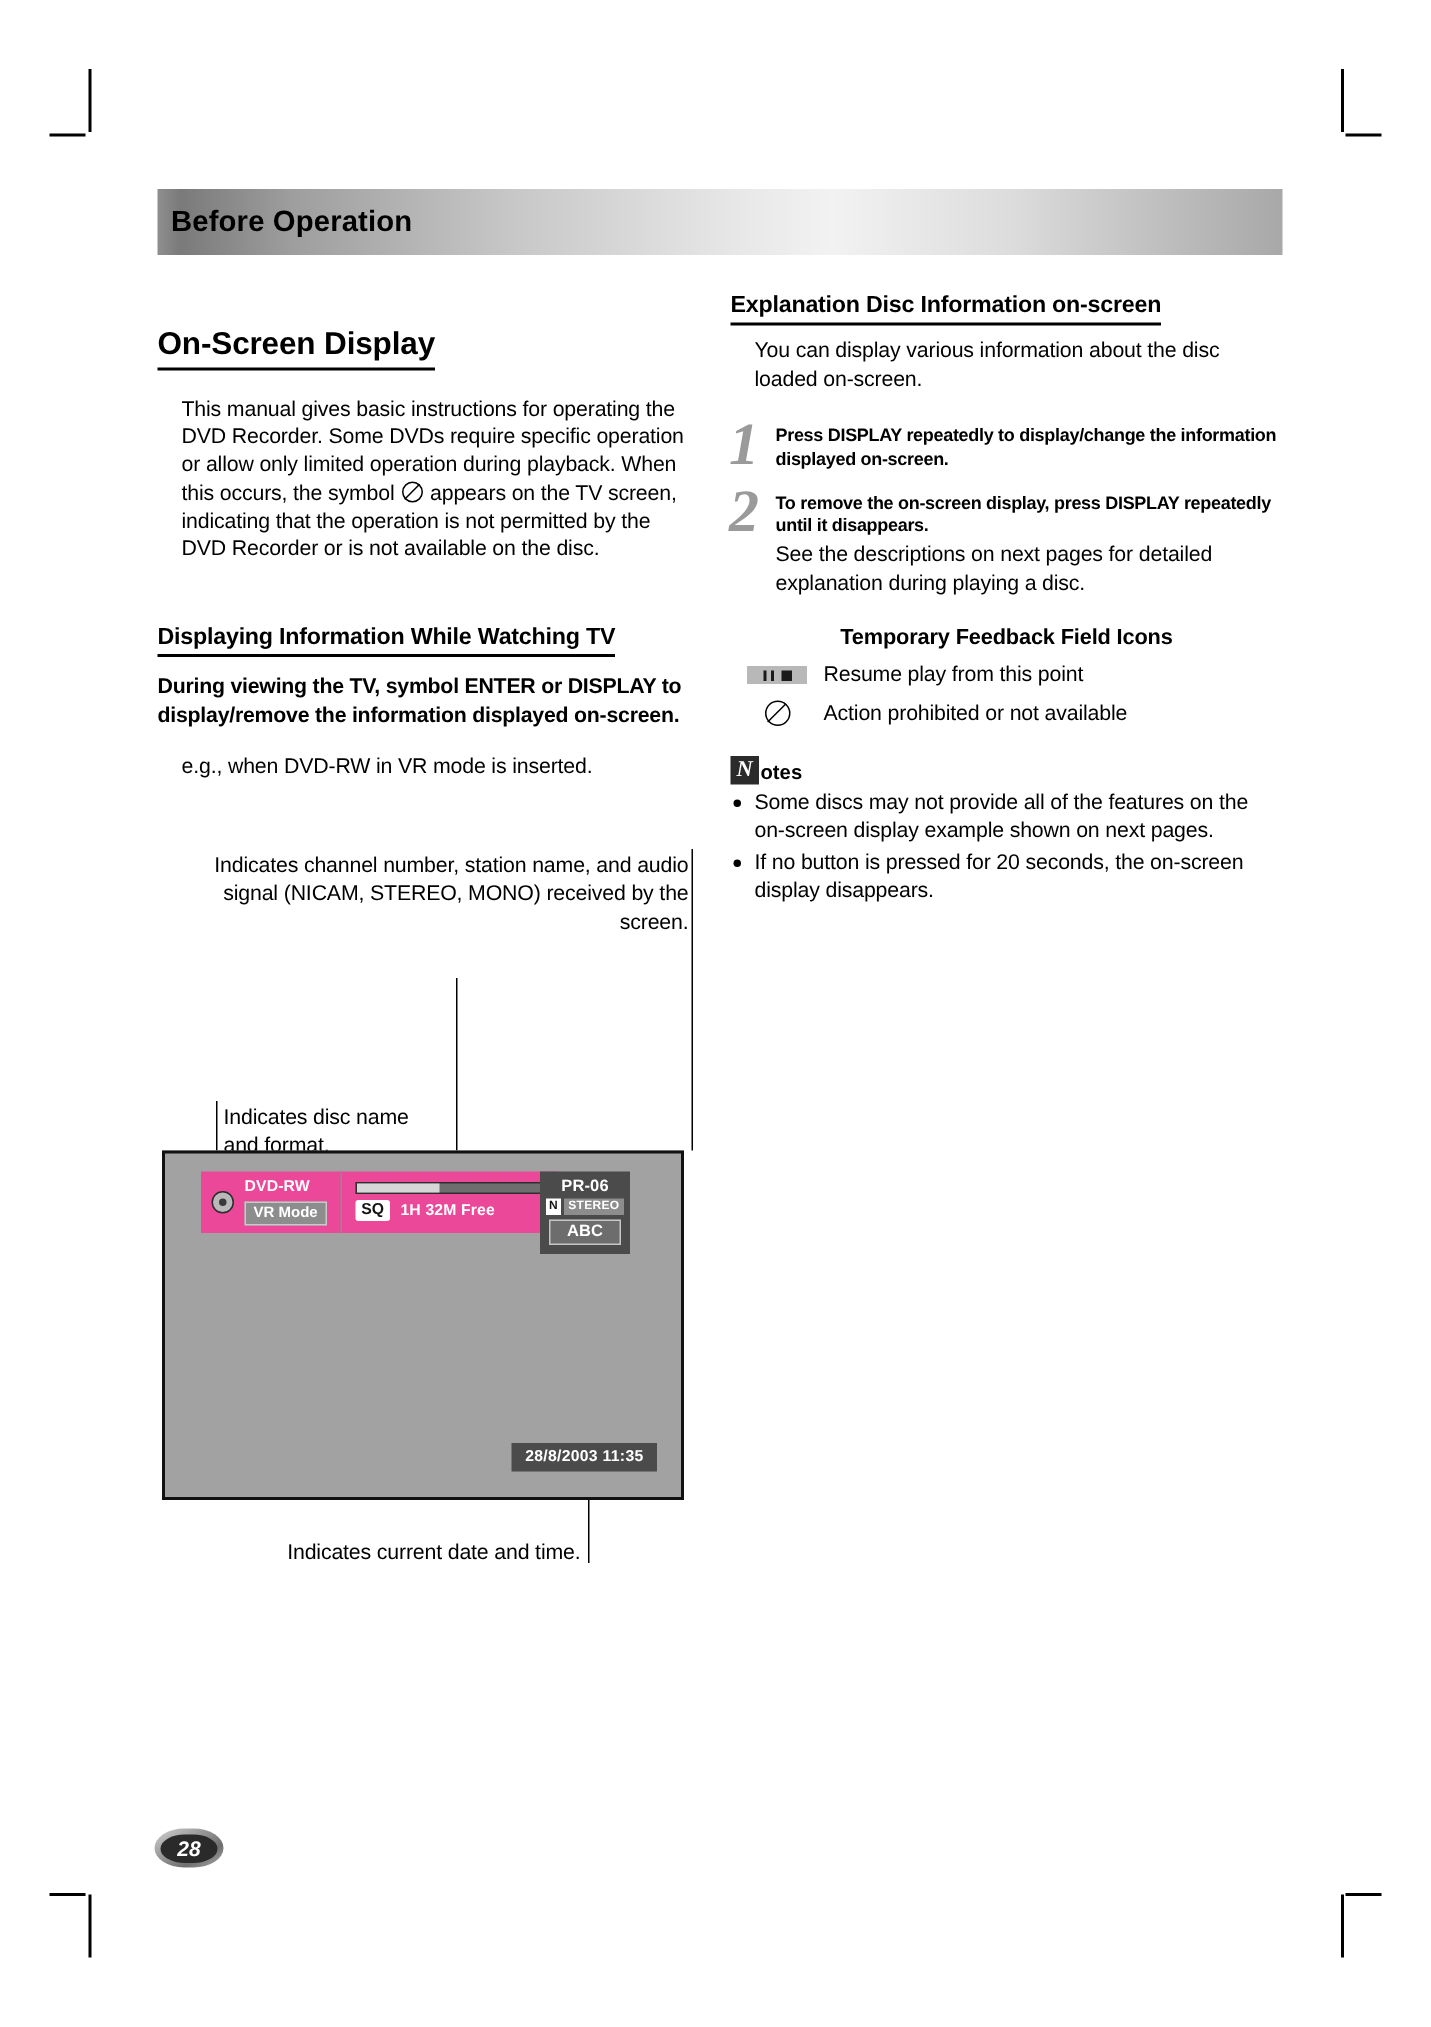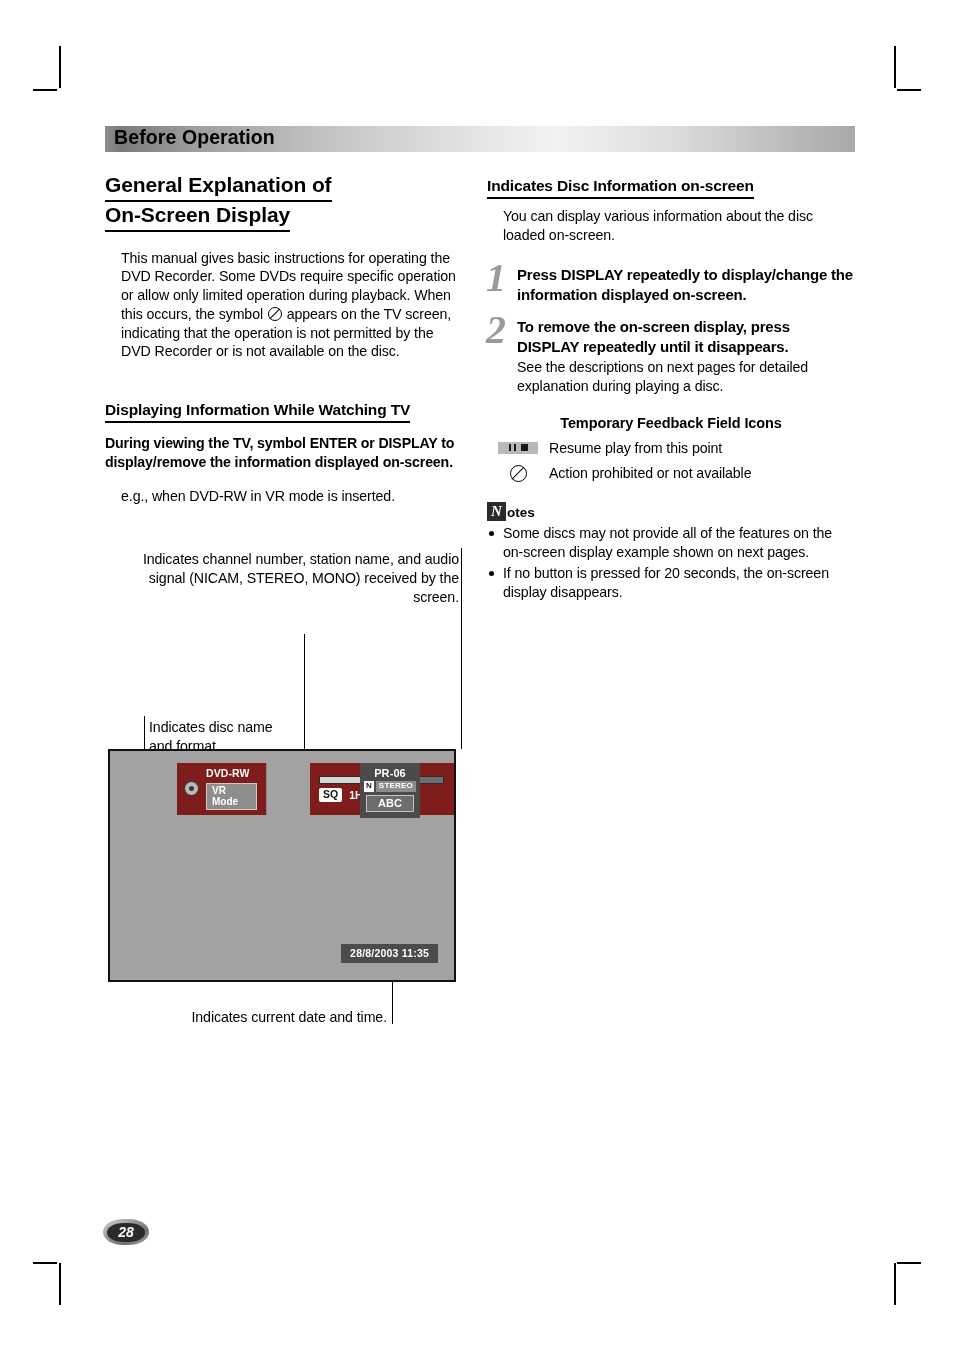--- a/index.html
+++ b/index.html
@@ -25,27 +25,27 @@
   .page {
     position: absolute;
     left: 105px;
     top: 126px;
     width: 750px;
   }
 
   
   .chapter-bar {
     position: relative;
-    height: 26px;
+    height: 44px;
     background: linear-gradient(to right,
         #8f8f8f 0%, #7a7a7a 2%, #9e9e9e 12%,
         #c8c8c8 32%, #e8e8e8 52%, #f2f2f2 60%,
         #dcdcdc 76%, #bdbdbd 90%, #a8a8a8 100%);
     display: flex;
-    align-items: flex-start;
+    align-items: center;
   }
   .chapter-title {
     font-size: 19.5px;
     font-weight: bold;
     color: #000;
     padding-left: 9px;
     letter-spacing: 0.1px;
   }
 
   
@@ -142,21 +142,21 @@
     left: -1px;
     top: -7px;
     font-family: "Liberation Serif", serif;
     font-style: italic;
     font-weight: bold;
     font-size: 40px;
     color: #9a9a9a;
     line-height: 1;
   }
   .step-lead {
-    font-size: 15px;
+    font-size: 12px;
     font-weight: bold;
     line-height: 1.3;
     letter-spacing: -0.2px;
   }
   .step-sub {
     font-size: 14.2px;
     line-height: 1.32;
     letter-spacing: -0.1px;
   }
 
@@ -288,24 +288,23 @@
     box-sizing: border-box;
   }
   .osd-row {
     position: absolute;
     left: 24px;
     top: 12px;
     display: flex;
     align-items: stretch;
   }
   .osd-panel {
-    background: #7f1d1d;
-    display: flex;
-    align-items: center;
-    margin-left: 43px;
+    background: #ec4899;
+    display: flex;
+    align-items: center;
   }
   .panel-disc {
     padding: 5px 9px 5px 7px;
     border-right: 1.5px solid #8c8c8c;
     box-sizing: border-box;
   }
   .disc-icon {
     width: 15px;
     height: 15px;
     border-radius: 50%;
@@ -501,21 +500,21 @@
 
   <div class="chapter-bar">
     <span class="chapter-title">Before Operation</span>
   </div>
 
   <div class="cols">
 
     <div class="col-left">
 
       <h1 class="sec-title">
-        <span class="ul-line">General Explanation of</span><br>
+        <br>
         <span class="ul-line">On-Screen Display</span>
       </h1>
 
       <p class="body" style="margin-top:17px;">
         <span>This manual gives basic instructions for operating the DVD Recorder. Some DVDs require specific operation or allow only limited operation during playback. When this occurs, the symbol</span>
         <span class="sym-prohibit"></span>
         <span>appears on the TV screen, indicating that the operation is not permitted by the DVD Recorder or is not available on the disc.</span>
       </p>
 
       <h2 class="sub-title" style="margin-top:24px;">Displaying Information While Watching TV</h2>
@@ -575,21 +574,21 @@
       </div>
 
       
       <div class="leader" style="left:287px; top:810px; height:42px;"></div>
       <div class="callout" style="left:60px; top:836px; width:222px;">Indicates current date and time.</div>
 
     </div>
 
     <div class="col-right">
 
-      <h2 class="sub-title" style="margin-top:5px;">Indicates Disc Information on-screen</h2>
+      <h2 class="sub-title" style="margin-top:5px;">Explanation Disc Information on-screen</h2>
 
       <p class="body" style="margin-top:8px;">You can display various information about the disc loaded on-screen.</p>
 
       <div class="step" style="margin-top:21px;">
         <span class="step-num">1</span>
         <div class="step-lead">Press DISPLAY repeatedly to display/change the information displayed on-screen.</div>
       </div>
 
       <div class="step" style="margin-top:13px;">
         <span class="step-num">2</span>

